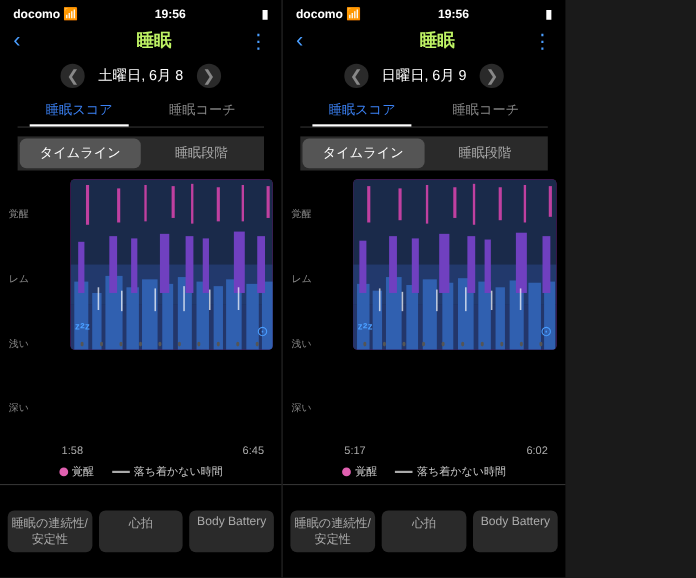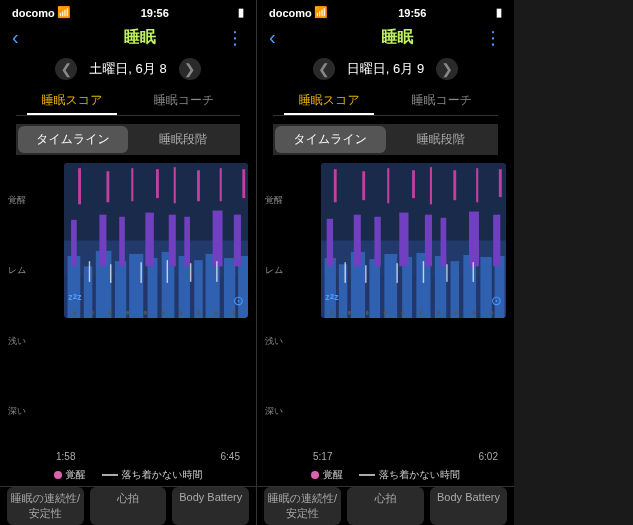--- a/index.html
+++ b/index.html
@@ -86,21 +86,21 @@
     }
     .tab {
       flex: 1;
       text-align: center;
       padding: 6px 0;
       font-size: 12px;
       color: #888;
       position: relative;
     }
     .tab.active {
-      color: #eab308;
+      color: #3b82f6;
       font-family: Liberation Serif, serif;
     }
     .tab.active::after {
       content: '';
       position: absolute;
       bottom: 0;
       left: 10%;
       width: 80%;
       height: 2px;
       background: #fff;
@@ -173,21 +173,21 @@
       background: #e060b0;
     }
     .legend-line {
       width: 16px;
       height: 2px;
       background: #aaa;
     }
     .bottom-tabs {
       display: flex;
       border-top: 1px solid #333;
-      padding: 0 4px;
+      padding: 23px 4px;
     }
     .bottom-tab {
       flex: 1;
       text-align: center;
       font-size: 11px;
       color: #aaa;
       padding: 4px 2px;
       background: #2a2a2a;
       border-radius: 6px;
       margin: 0 3px;

